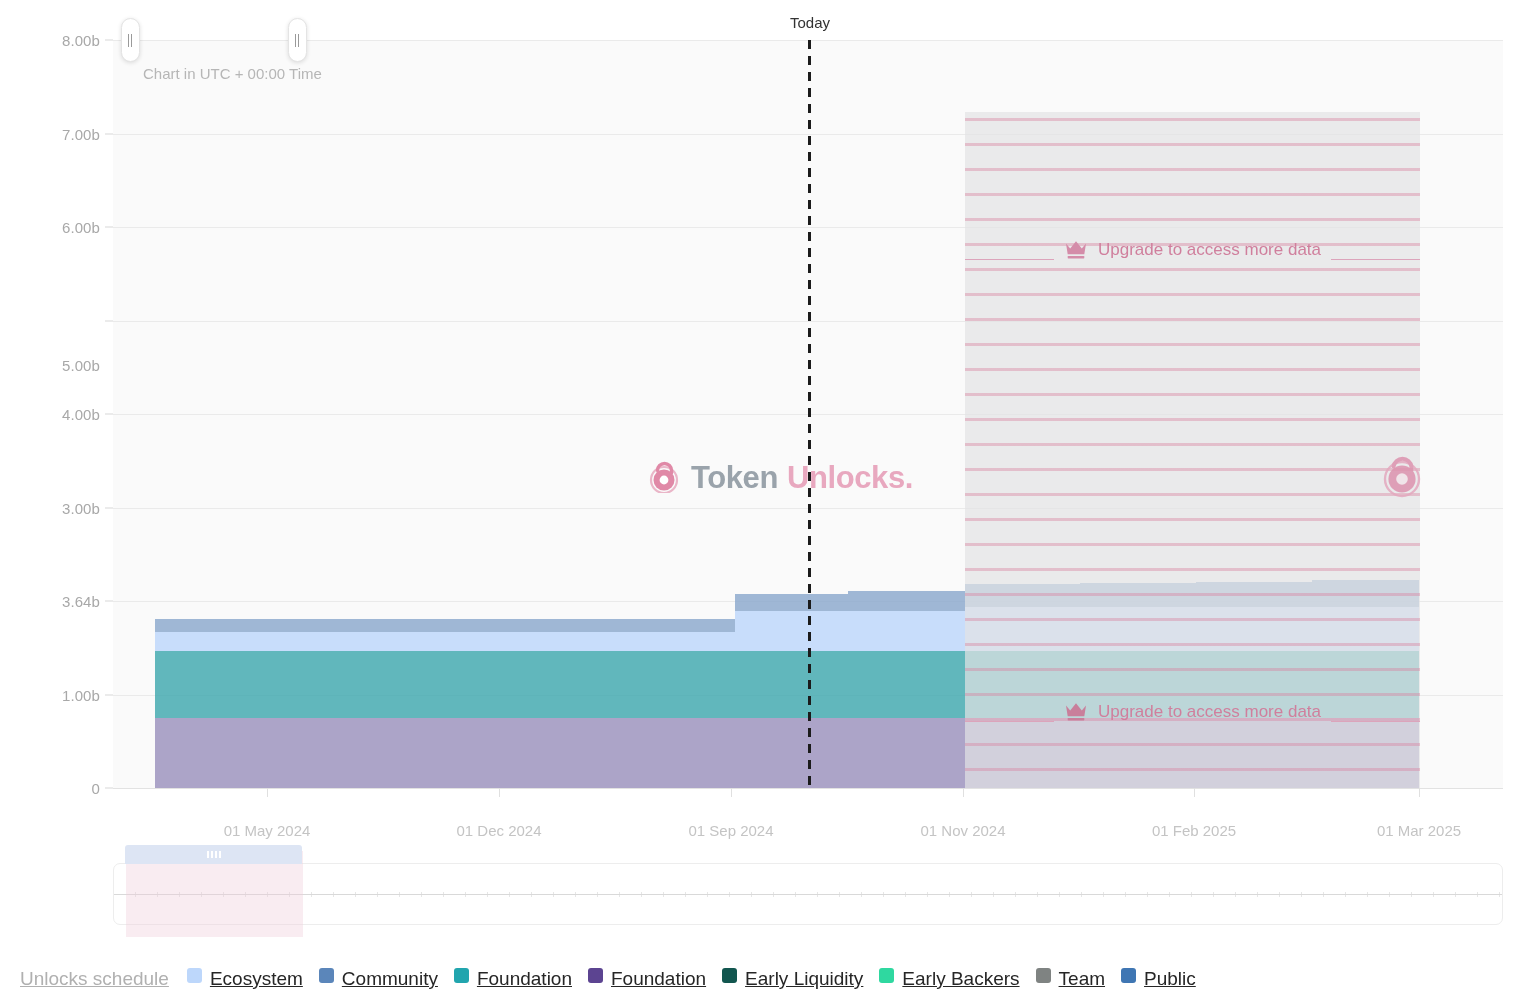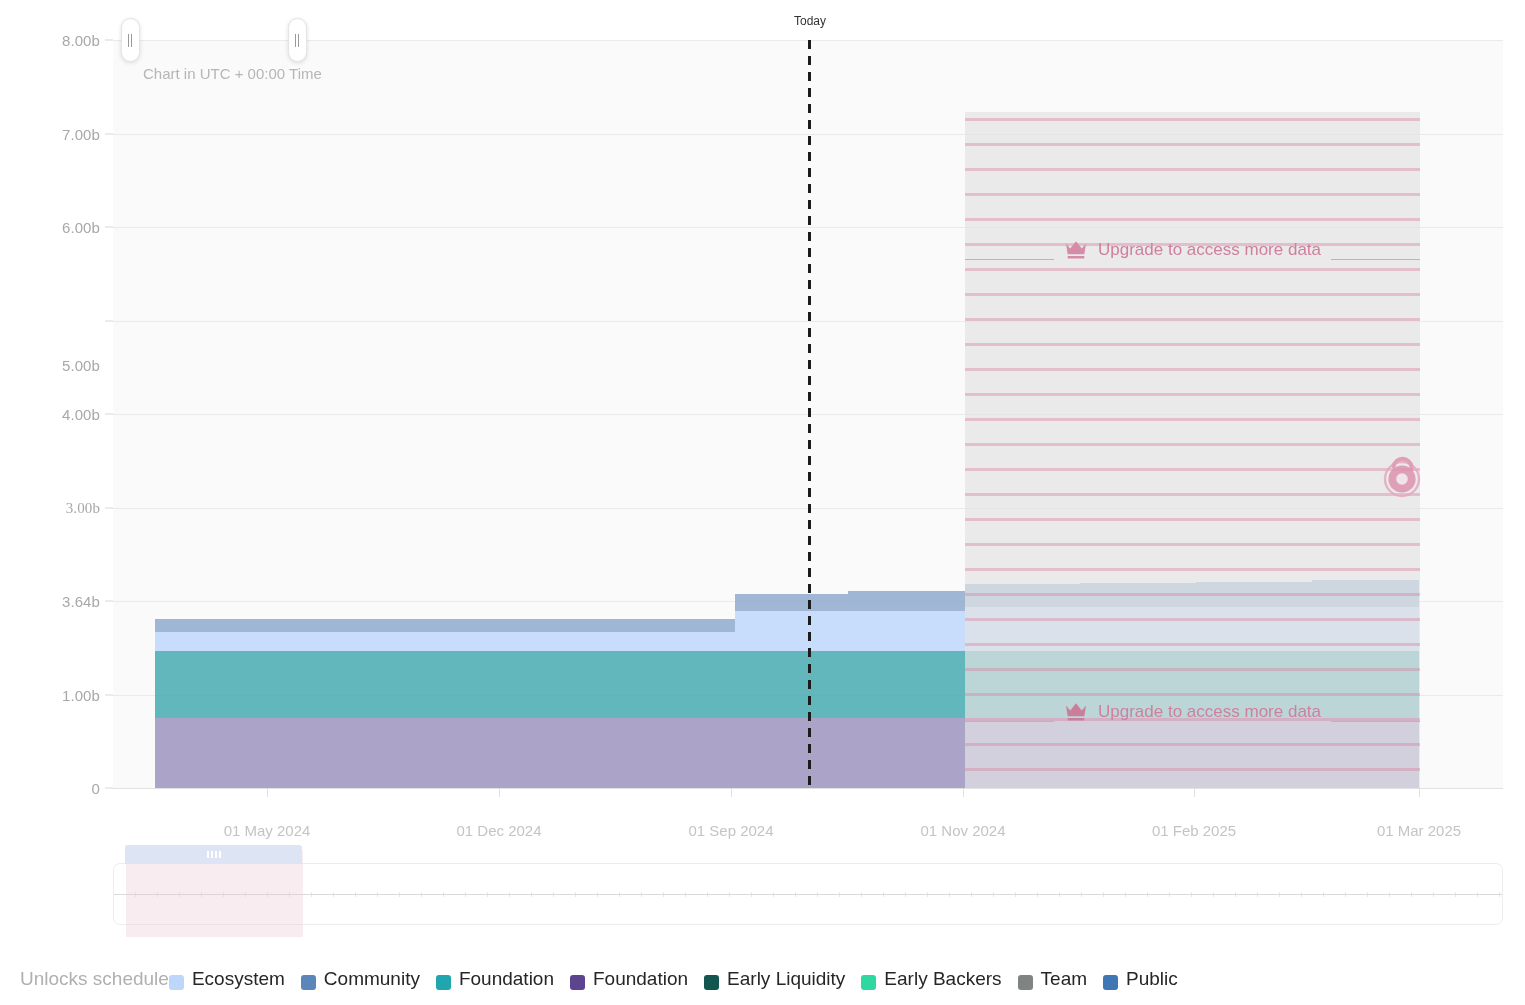--- a/index.html
+++ b/index.html
@@ -73,21 +73,21 @@
     left: 143px; top: 65px;
     font-size: 15px;
     color: #b6b6b6;
   }
 
   
   .today-label {
     position: absolute;
     top: 14px; left: 810px;
     transform: translateX(-50%);
-    font-size: 12px;
+    font-size: 15px;
     color: #333333;
     white-space: nowrap;
   }
   .today-line {
     position: absolute;
     left: 808px; top: 40px;
     width: 3px; height: 748px;
     background: repeating-linear-gradient(
       to bottom,
       #1b1b1b 0px, #1b1b1b 9px,
@@ -240,27 +240,30 @@
     position: absolute;
     left: 20px; top: 968px;
     display: flex;
     align-items: center;
     gap: 0;
     font-size: 19px;
     white-space: nowrap;
   }
   .legend-title {
     color: #b0b0b0;
+    margin-right: 18px;
+    text-decoration: underline;
   }
   .legend-item {
     display: flex;
-    align-items: flex-end;
+    align-items: flex-start;
     gap: 8px;
     margin-right: 16px;
     color: #262626;
+    text-decoration: underline;
   }
   .legend-swatch {
     width: 15px; height: 15px;
     border-radius: 3px;
     flex: 0 0 auto;
   }
 </style>
 </head>
 <body>
 
@@ -273,21 +276,21 @@
       <div class="ytick-dash" style="top: 788px;"></div>
       <div class="ytick" style="top: 788px;">0</div>
       <div class="grid-line" style="top: 694.5px;"></div>
       <div class="ytick-dash" style="top: 694.5px;"></div>
       <div class="ytick" style="top: 694.5px;">1.00b</div>
       <div class="grid-line" style="top: 601px;"></div>
       <div class="ytick-dash" style="top: 601px;"></div>
       <div class="ytick" style="top: 601px;">3.64b</div>
       <div class="grid-line" style="top: 507.5px;"></div>
       <div class="ytick-dash" style="top: 507.5px;"></div>
-      <div class="ytick" style="top: 507.5px; font-family: Liberation Serif, serif;">3.00b</div>
+      <div class="ytick" style="top: 507.5px;">3.00b</div>
       <div class="grid-line" style="top: 414px;"></div>
       <div class="ytick-dash" style="top: 414px;"></div>
       <div class="ytick" style="top: 414px;">4.00b</div>
       <div class="grid-line" style="top: 320.5px;"></div>
       <div class="ytick-dash" style="top: 320.5px;"></div>
       <div class="ytick" style="top: 320.5px; margin-top: 44px;">5.00b</div>
       <div class="grid-line" style="top: 227px;"></div>
       <div class="ytick-dash" style="top: 227px;"></div>
       <div class="ytick" style="top: 227px;">6.00b</div>
       <div class="grid-line" style="top: 133.5px;"></div>
@@ -370,20 +373,32 @@
         <svg class="crown-icon" width="24" height="21" viewBox="0 0 24 21" aria-hidden="true">
           <path d="M2 4.5 L6.2 9.5 L12 2.2 L17.8 9.5 L22 4.5 L20.3 15.2 L3.7 15.2 Z" fill="#c97f9b"></path>
           <rect x="3.7" y="17" width="16.6" height="2.4" rx="0.6" fill="#c97f9b"></rect>
         </svg>
       </span>
       <span>Upgrade to access more data</span>
       <span class="rule"></span>
     </div>
   </div>
 
+  <div class="wm-center">
+    <span>
+      <svg width="36" height="38" viewBox="0 0 36 38" aria-hidden="true">
+        <circle cx="18" cy="25" r="13" fill="none" stroke="#eab6c8" stroke-width="2.2"></circle>
+        <circle cx="18" cy="25" r="10.5" fill="#e089a7"></circle>
+        <circle cx="18" cy="25" r="4.4" fill="#ffffff"></circle>
+        <path d="M11.5 15.5 A7 7 0 0 1 25.5 15.5 L25.5 18" fill="none" stroke="#e089a7" stroke-width="3.4" stroke-linecap="round"></path>
+      </svg>
+    </span>
+    <span class="wm-token">Token</span>
+    <span class="wm-unlocks">Unlocks.</span>
+  </div>
 
   <div class="wm-right">
     <svg width="48" height="52" viewBox="0 0 48 52" aria-hidden="true">
       <circle cx="24" cy="32" r="17" fill="none" stroke="#e4a9bf" stroke-width="2.4"></circle>
       <circle cx="24" cy="32" r="13.6" fill="#dd93ae"></circle>
       <circle cx="24" cy="32" r="5.8" fill="#f2e3e9"></circle>
       <path d="M15.6 19.5 A9 9 0 0 1 33.4 19.5 L33.4 23" fill="none" stroke="#dd93ae" stroke-width="4" stroke-linecap="round"></path>
     </svg>
   </div>
 

